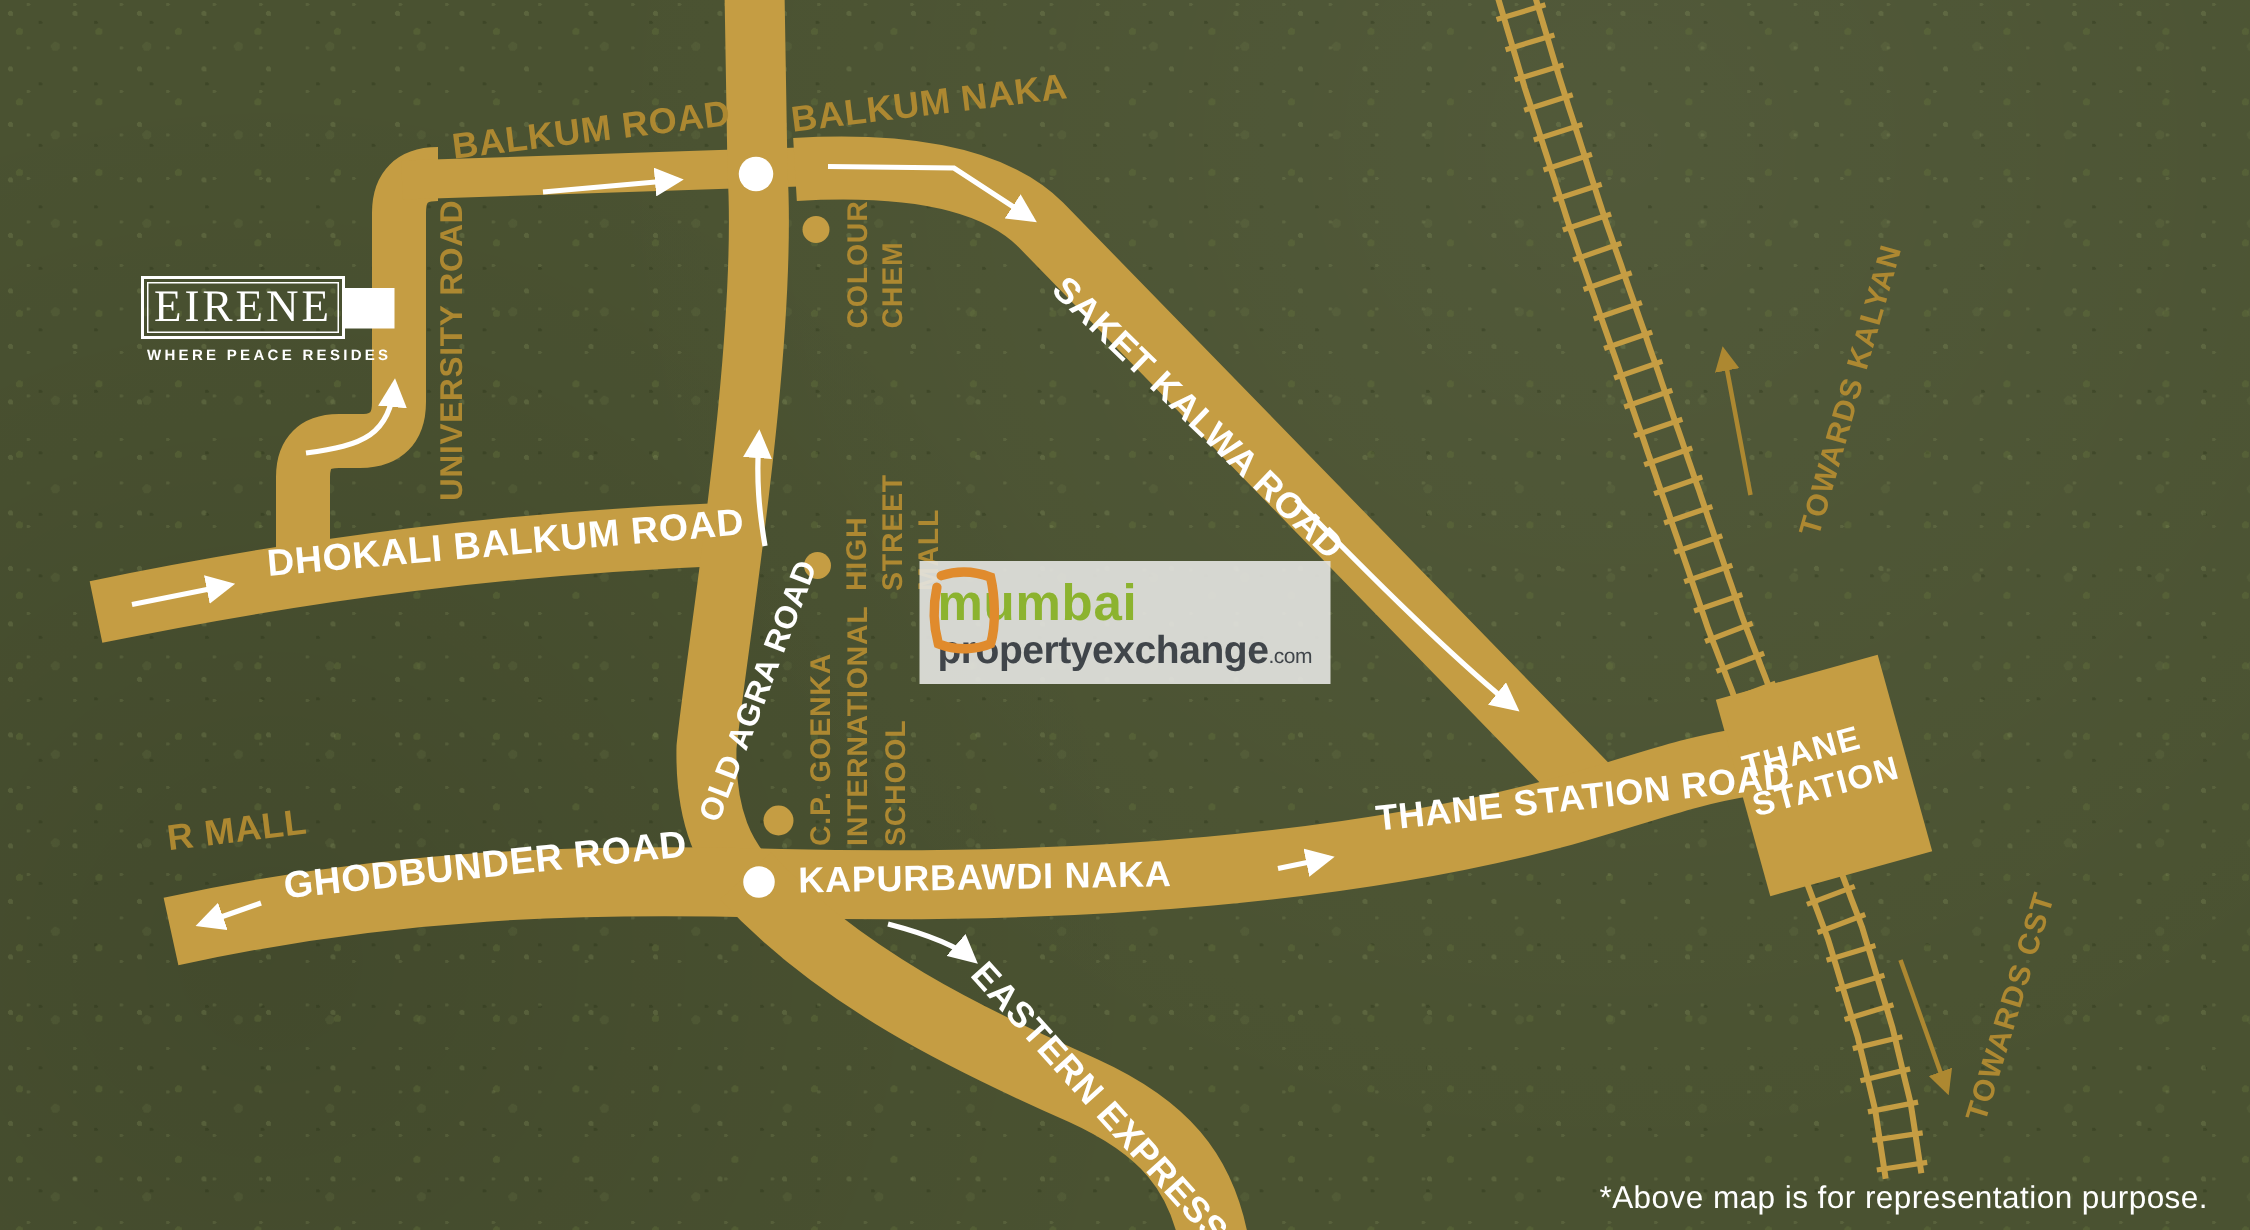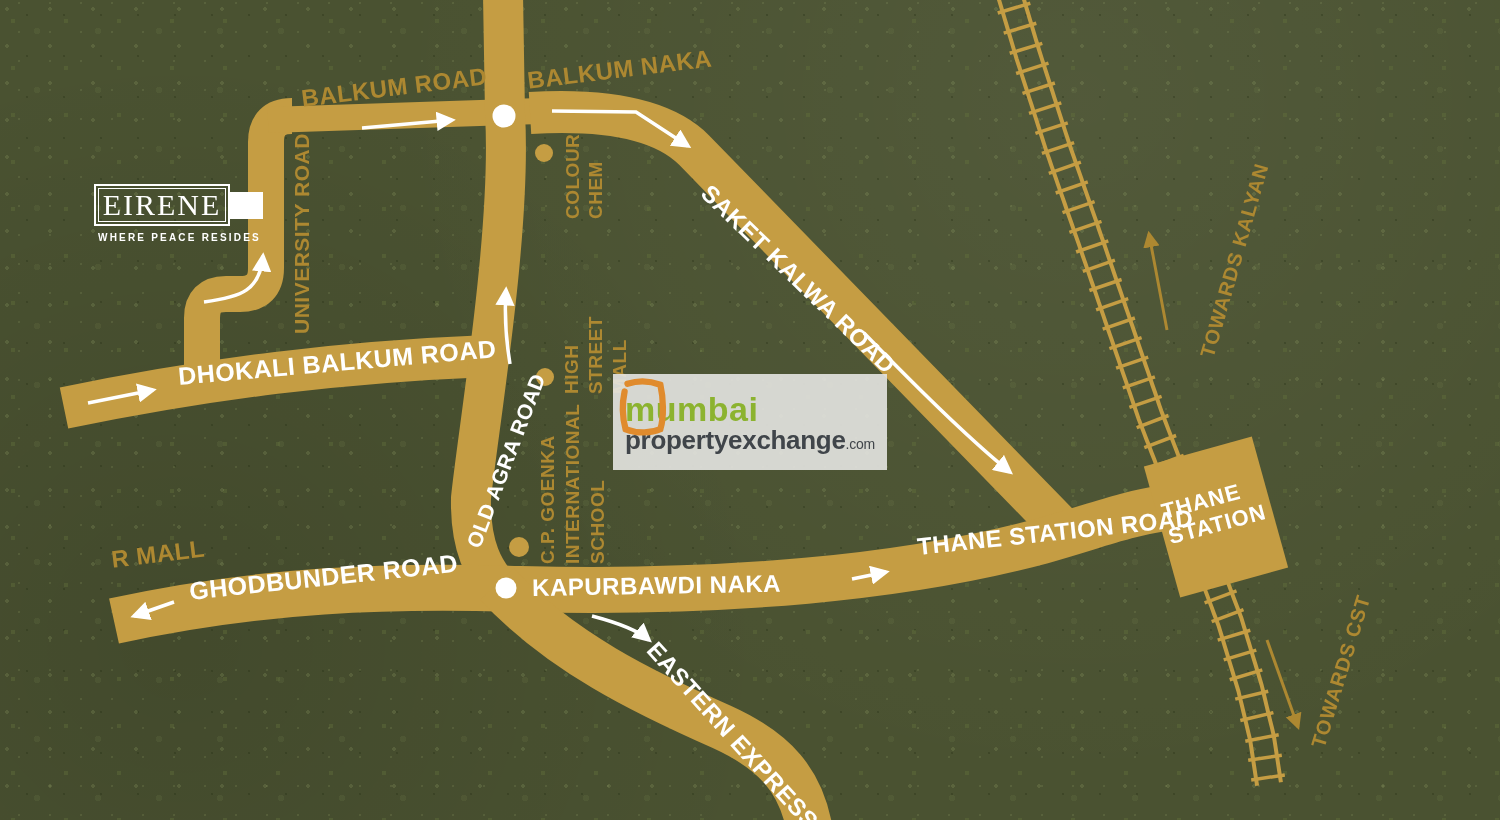--- a/index.html
+++ b/index.html
@@ -21,21 +21,21 @@
   .lbl{position:absolute;font-weight:600;white-space:nowrap;letter-spacing:.5px;transform-origin:0 0;line-height:1.05;}
   .gold{color:#ad8831;}
   .white{color:#ffffff;}
   .eirene{position:absolute;left:82px;top:184px;width:136px;padding-left:12px;}
   .eirene-frame{position:relative;height:38px;border:2px solid #fff;display:flex;align-items:center;justify-content:center;}
   .eirene-frame::before{content:"";position:absolute;inset:2px;border:1px solid #fff;}
   .eirene-name{position:relative;font-family:"Liberation Serif",serif;font-size:30px;letter-spacing:2px;color:#fff;}
   .eirene-tagline{margin-top:6px;display:flex;align-items:center;gap:4px;color:#fff;font-size:10px;letter-spacing:2.2px;font-weight:700;white-space:nowrap;}
   .eirene-tagline .rule{flex:1;height:1px;background:#fff;}
   .project-marker{position:absolute;left:228px;top:192px;width:35px;height:27px;background:#fff;}
-  .watermark{position:absolute;left:613px;top:374px;width:274px;height:96px;background:rgba(230,230,226,.9);display:flex;align-items:center;padding:0 6px;box-sizing:border-box;}
+  .watermark{position:absolute;left:613px;top:374px;width:274px;height:82px;background:rgba(230,230,226,.9);display:flex;align-items:center;padding:0 6px;box-sizing:border-box;}
   .wm-text{margin-left:6px;line-height:1;}
   .wm-city{color:#8cb32f;font-size:34px;font-weight:700;letter-spacing:.5px;}
   .wm-brand{color:#40454a;font-size:26px;font-weight:700;margin-top:1px;letter-spacing:-.3px;}
   .wm-tld{font-size:14px;font-weight:400;}
   .station-label{position:absolute;left:1214px;top:512px;transform:translate(-50%,-50%) rotate(-15deg);text-align:left;color:#fff;font-weight:600;font-size:22px;line-height:26px;letter-spacing:1px;white-space:nowrap;}
   .footnote{position:absolute;right:28px;top:787px;color:#fff;font-size:21px;font-weight:400;letter-spacing:.3px;font-family:"Liberation Sans",sans-serif;}
 </style>
 </head>
 <body>
 
@@ -184,14 +184,15 @@
       <path d="M 12 18 C 9 32 10 46 13 57 C 26 62 40 61 49 57 C 53 44 52 24 49 11 C 36 6 24 7 15 10" fill="none" stroke="#e08b2d" stroke-width="6.5" stroke-linecap="round"></path>
     </svg>
     <div class="wm-text">
       <div class="wm-city">mumbai</div>
       <div class="wm-brand">
         <span>propertyexchange</span><span class="wm-tld">.com</span>
       </div>
     </div>
   </div>
 
+  <div class="footnote">*Above map is for representation purpose.</div>
 
 </div>
 
 </body></html>

